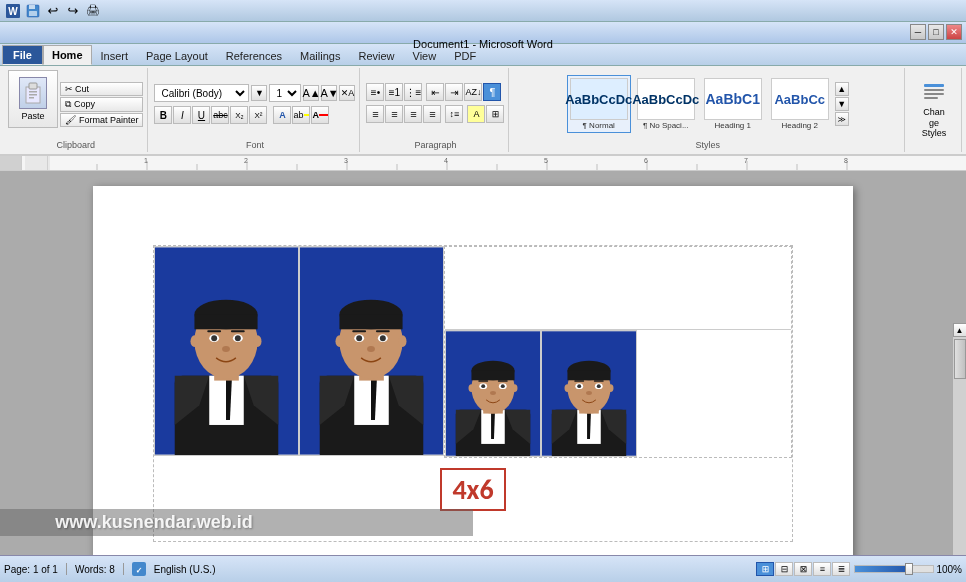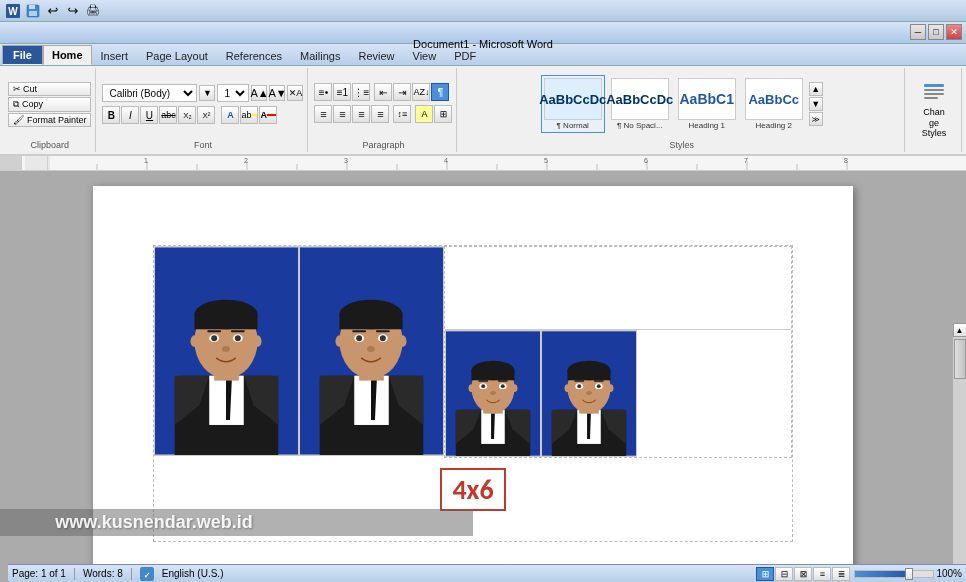--- a/index.html
+++ b/index.html
@@ -281,23 +281,23 @@
       white-space: nowrap;
       text-shadow: 1px 1px 2px rgba(0,0,0,0.3);
       z-index: 10;
       width: 100%;
     }
 
     
     #status-bar {
       position: absolute;
       bottom: 0;
-      left: 8px;
+      left: 0;
       right: 0;
-      height: 18px;
+      height: 27px;
       background: linear-gradient(to bottom, #d6e4f7, #b8cfe8);
       border-top: 1px solid #88a;
       display: flex;
       align-items: center;
       padding: 0 4px;
       gap: 8px;
       font-size: 10px;
     }
     .status-sep { width: 1px; height: 12px; background: #999; }
 
@@ -452,20 +452,32 @@
   <div class="ribbon-tab">Review</div>
   <div class="ribbon-tab">View</div>
   <div class="ribbon-tab">PDF</div>
 </div>
 
 <div id="ribbon">
 
   <div class="ribbon-group">
     <div class="ribbon-group-content">
       <div class="clipboard-area">
+        <div class="paste-btn">
+          <div class="paste-icon">
+            <svg width="20" height="24" viewBox="0 0 20 24">
+                <rect x="3" y="6" width="14" height="16" fill="#e8e8ff" stroke="#aaa" stroke-width="1"></rect>
+                <rect x="6" y="2" width="8" height="6" rx="1" fill="#ddd" stroke="#999" stroke-width="1"></rect>
+                <rect x="6" y="10" width="8" height="1.5" fill="#aaa"></rect>
+                <rect x="6" y="13" width="8" height="1.5" fill="#aaa"></rect>
+                <rect x="6" y="16" width="5" height="1.5" fill="#aaa"></rect>
+              </svg>
+          </div>
+          <span style="font-size:9px;">Paste</span>
+        </div>
         <div class="small-btns">
           <div class="small-btn">
             <span style="font-size:9px;">✂</span> <span>Cut</span>
           </div>
           <div class="small-btn">
             <span style="font-size:9px;">⧉</span> <span>Copy</span>
           </div>
           <div class="small-btn">
             <span style="font-size:9px;">🖌</span> <span>Format Painter</span>
           </div>

